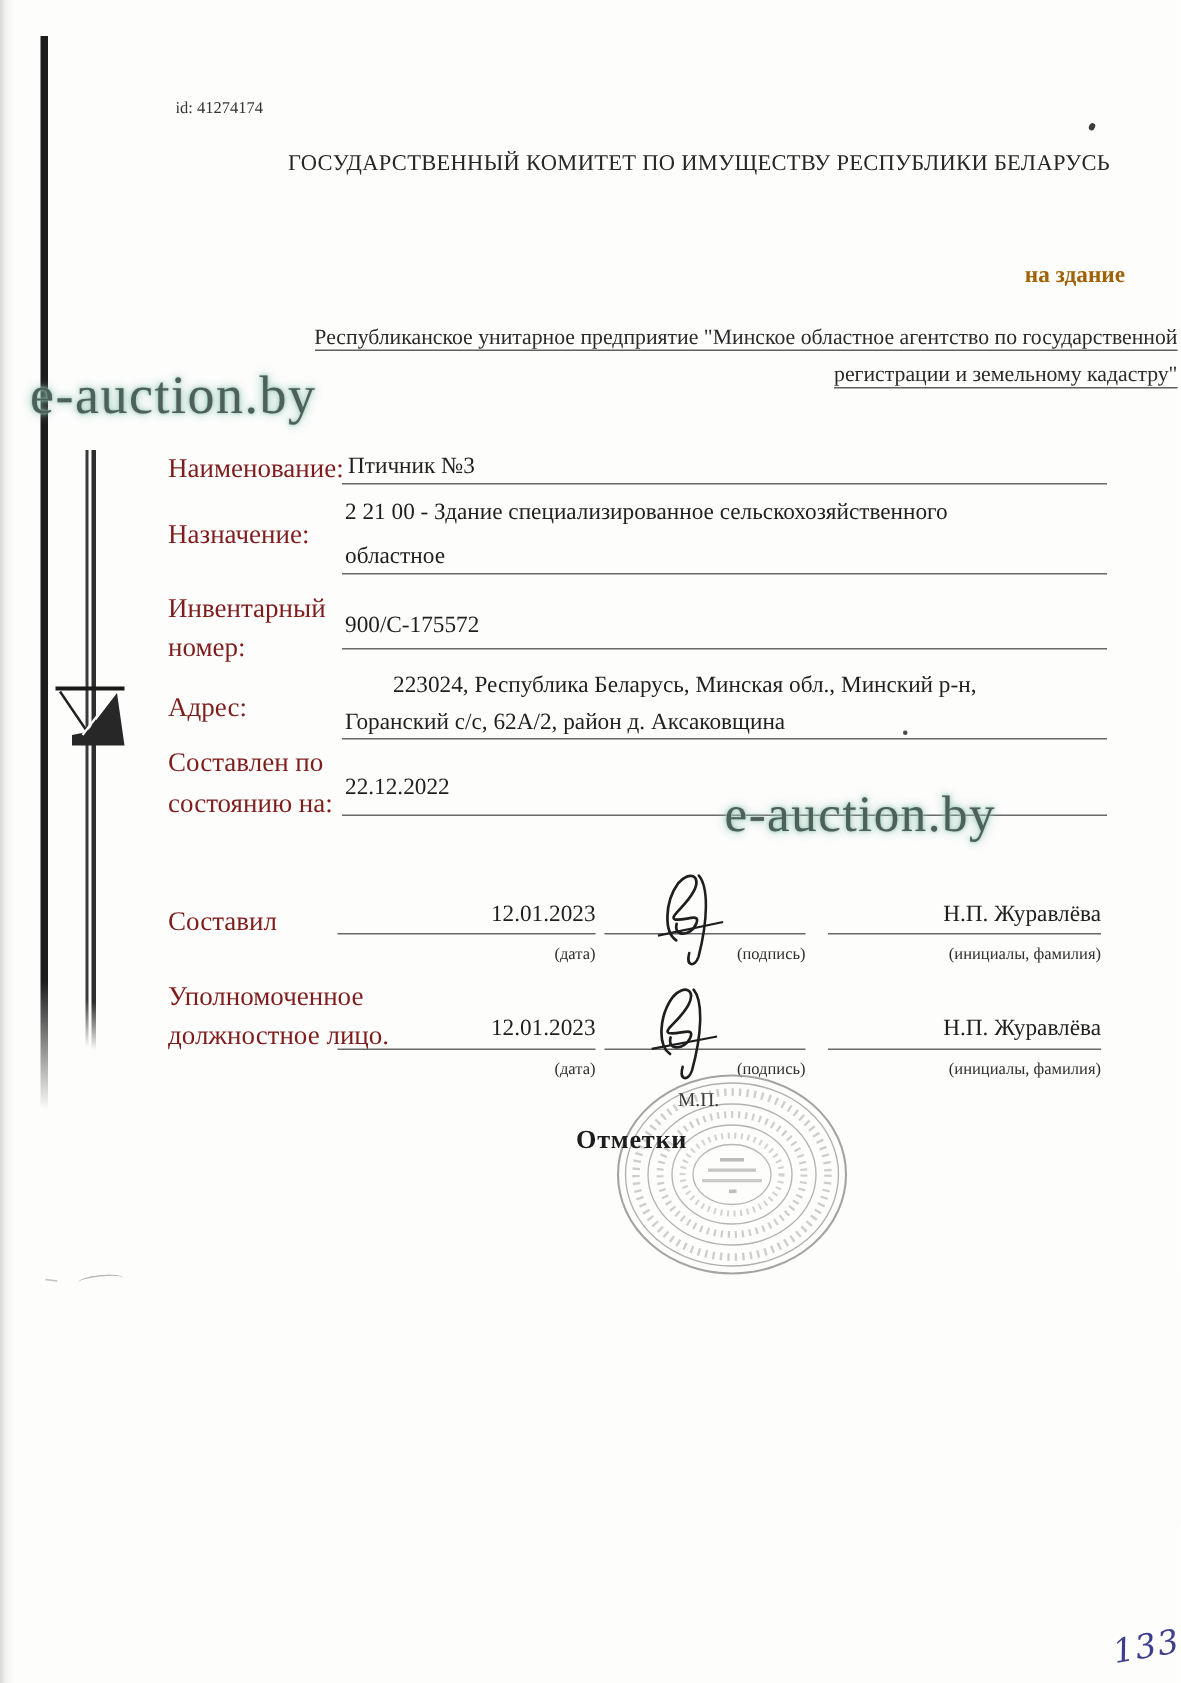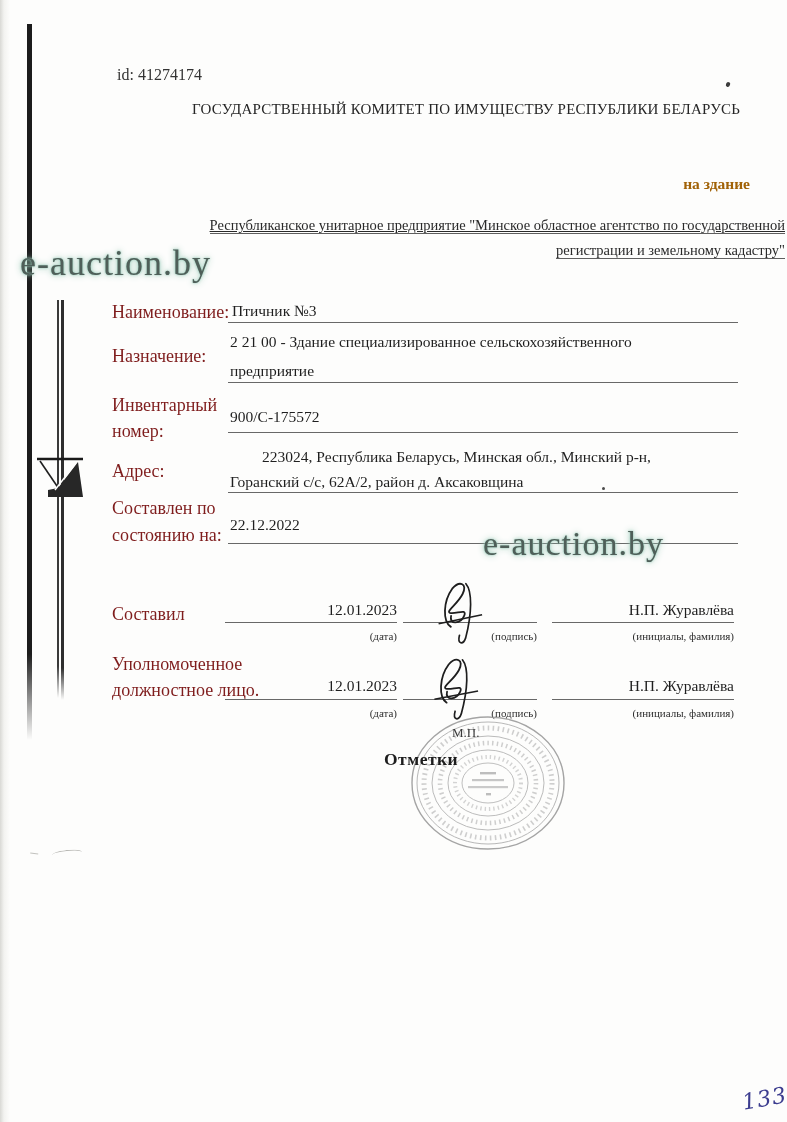--- a/index.html
+++ b/index.html
@@ -37,39 +37,39 @@
   <div class="abs" style="left:57px;top:300px;width:2px;height:398px;background:linear-gradient(to bottom,#3a3a3a 0%,#3a3a3a 92%,rgba(58,58,58,0) 100%);"></div>
   <div class="abs" style="left:61px;top:300px;width:2.5px;height:400px;background:linear-gradient(to bottom,#2e2e2e 0%,#2e2e2e 92%,rgba(46,46,46,0) 100%);"></div>
 
   <svg class="abs" style="left:35px;top:440px;" width="60" height="65" viewBox="0 0 60 65">
     <line x1="2" y1="19" x2="48" y2="19" stroke="#1a1a1a" stroke-width="2.6"></line>
     <line x1="5" y1="21" x2="24" y2="49" stroke="#1f1f1f" stroke-width="1.6"></line>
     <polygon points="43,22 48,57 13,57 13,50 23,48" fill="#272727"></polygon>
     <line x1="40" y1="24" x2="20" y2="50" stroke="#fdfdfc" stroke-width="1.4"></line>
   </svg>
 
-  <div class="abs" style="left:117px;top:66px;font-size:16px;color:#333;">id: 41274174</div>
+  <div class="abs" style="left:117px;top:66px;font-size:11px;color:#333;">id: 41274174</div>
 
   <div class="abs" style="left:726px;top:82px;width:4px;height:5px;background:#3d3d3d;border-radius:50% 40% 55% 45%;transform:rotate(20deg);"></div>
 
   <div class="abs center" style="left:100px;top:101px;width:640px;font-size:15px;letter-spacing:.2px;color:#262626;">ГОСУДАРСТВЕННЫЙ КОМИТЕТ ПО ИМУЩЕСТВУ РЕСПУБЛИКИ БЕЛАРУСЬ</div>
   <div class="abs center" style="left:100px;top:175px;width:650px;font-size:15.5px;font-weight:bold;color:#a16207;">на здание</div>
 
-  <div class="abs center" style="left:85px;top:217px;width:700px;font-size:14.5px;text-decoration:underline;"><span class="u">Республиканское унитарное предприятие "Минское областное агентство по государственной</span></div>
+  <div class="abs center" style="left:85px;top:217px;width:700px;font-size:14.5px;"><span class="u">Республиканское унитарное предприятие "Минское областное агентство по государственной</span></div>
   <div class="abs center" style="left:85px;top:242px;width:700px;font-size:14.5px;"><span class="u">регистрации и земельному кадастру"</span></div>
 
   <div class="abs wm" style="left:20px;top:242px;color:#4f5f59;">e-auction.by</div>
 
   <div class="abs lbl" style="left:112px;top:302px;">Наименование:</div>
   <div class="abs val" style="left:232px;top:302px;">Птичник №3</div>
   <div class="abs rule" style="left:228px;top:322px;width:510px;"></div>
 
   <div class="abs val" style="left:230px;top:333px;">2 21 00 - Здание специализированное сельскохозяйственного</div>
   <div class="abs lbl" style="left:112px;top:346px;">Назначение:</div>
-  <div class="abs val" style="left:230px;top:362px;">предприятие</div>
+  <div class="abs val" style="left:230px;top:362px;">областное</div>
   <div class="abs rule" style="left:228px;top:382px;width:510px;"></div>
 
   <div class="abs lbl" style="left:112px;top:395px;">Инвентарный</div>
   <div class="abs val" style="left:230px;top:408px;">900/С-175572</div>
   <div class="abs lbl" style="left:112px;top:421px;">номер:</div>
   <div class="abs rule" style="left:228px;top:432px;width:510px;"></div>
 
   <div class="abs val" style="left:240px;top:448px;margin-left:22px;">223024, Республика Беларусь, Минская обл., Минский р-н,</div>
   <div class="abs lbl" style="left:112px;top:461px;">Адрес:</div>
   <div class="abs val" style="left:230px;top:473px;">Горанский с/с, 62А/2, район д. Аксаковщина</div>

